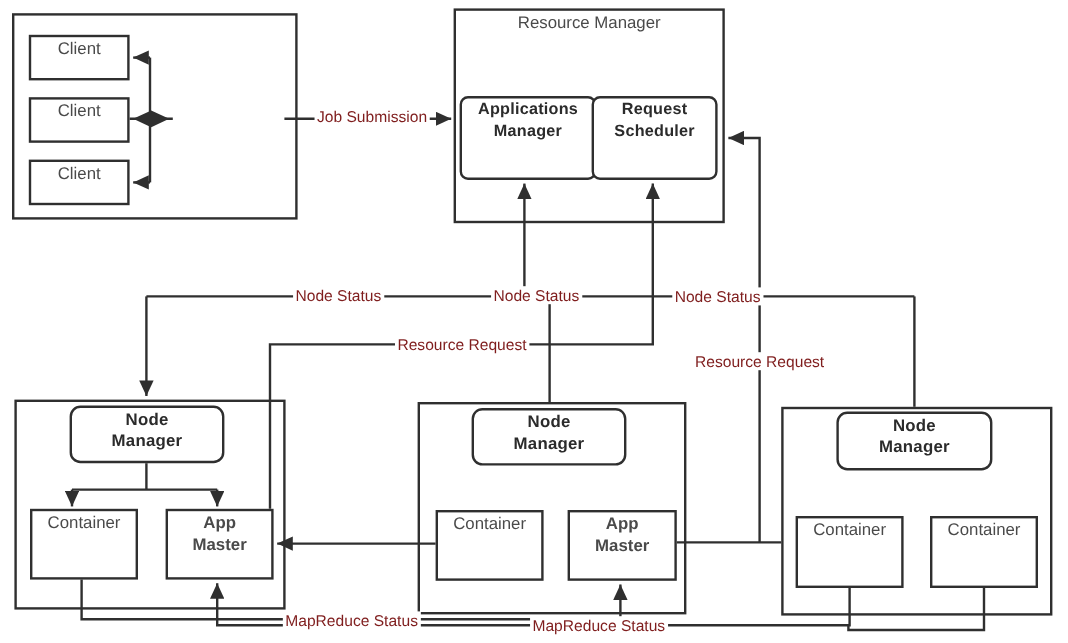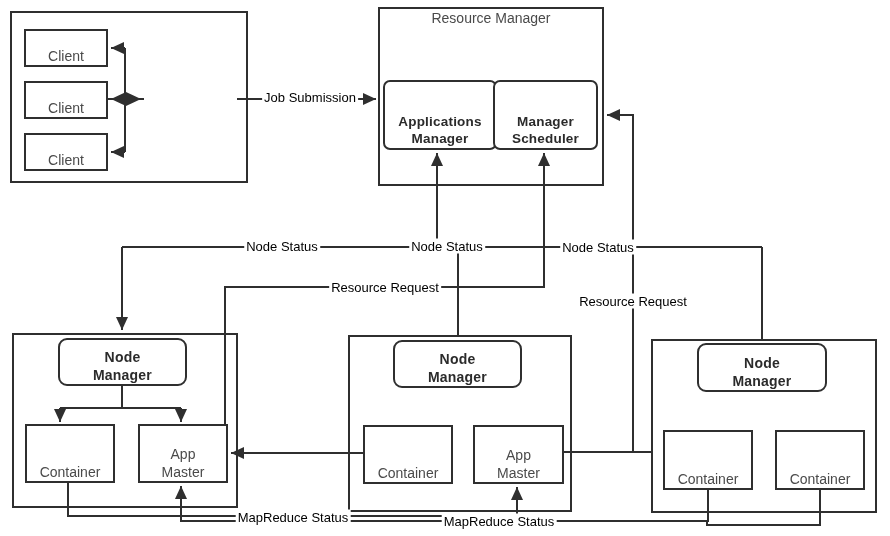--- a/index.html
+++ b/index.html
@@ -3,36 +3,36 @@
 <meta charset="utf-8">
 <style>
   html,body { margin:0; padding:0; background:#ffffff; }
   #canvas {
     position:relative; width:890px; height:536px; background:#ffffff;
     font-family:"Liberation Sans", sans-serif; overflow:hidden;
   }
   .box {
     position:absolute; box-sizing:border-box; background:#ffffff;
     border:2px solid #2f2f2f; color:#4a4a4a;
-    display:flex; align-items:flex-end; justify-content:center; text-align:center;
+    display:flex; align-items:flex-start; justify-content:center; text-align:center;
     font-size:14px; line-height:1.3;
   }
   .box span { display:inline-block; }
   .group { background:#ffffff; }
   .rounded { border-radius:9px; }
   .rounded-sm { border-radius:7px; }
   .bold { font-weight:bold; color:#2b2b2b; letter-spacing:0.2px; }
   .rm-outer { justify-content:center; align-items:flex-start; }
-  .w56 { width:56px; }
+  .w56 { width:56px;font-weight:bold; }
   .w74 { width:74px; }
   .w84 { width:84px; }
   svg.wires { position:absolute; left:0; top:0; pointer-events:none; }
   .edge-label {
     position:absolute; transform:translate(-50%,-50%);
-    font-size:13px; color:#000000; background:#ffffff;
+    font-size:13px; color:#7f1d1d; background:#ffffff;
     padding:0 2px; white-space:nowrap; z-index:30;
   }
 </style>
 </head>
 <body>
 
 <div id="canvas">
 
   <div class="box group" style="left:10px; top:11px; width:238px; height:172px;"></div>
   <div class="box" style="left:24px; top:29px; width:84px; height:38px;">
@@ -45,21 +45,21 @@
     <span>Client</span>
   </div>
 
   <div class="box rm-outer" style="left:378px; top:7px; width:226px; height:179px;">
     <span>Resource Manager</span>
   </div>
   <div class="box rounded-sm bold" style="left:383px; top:80px; width:114px; height:70px; font-size:13.5px;">
     <span class="w84">Applications Manager</span>
   </div>
   <div class="box rounded-sm bold" style="left:493px; top:80px; width:105px; height:70px; font-size:13.5px;">
-    <span class="w74">Manager Scheduler</span>
+    <span class="w74">Request Scheduler</span>
   </div>
 
   <div class="box group" style="left:12px; top:333px; width:226px; height:175px;"></div>
   <div class="box rounded bold" style="left:58px; top:338px; width:129px; height:48px;">
     <span class="w74">Node Manager</span>
   </div>
   <div class="box" style="left:25px; top:424px; width:90px; height:59px;">
     <span>Container</span>
   </div>
   <div class="box" style="left:138px; top:424px; width:90px; height:59px;">

